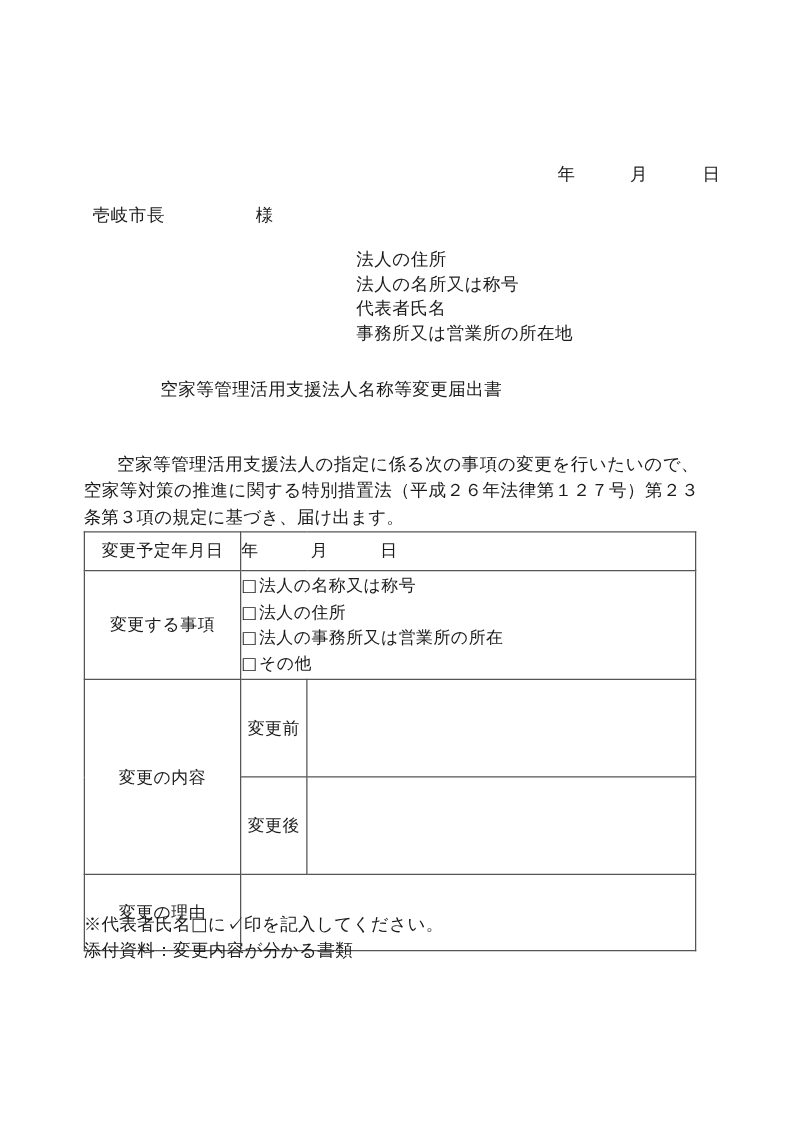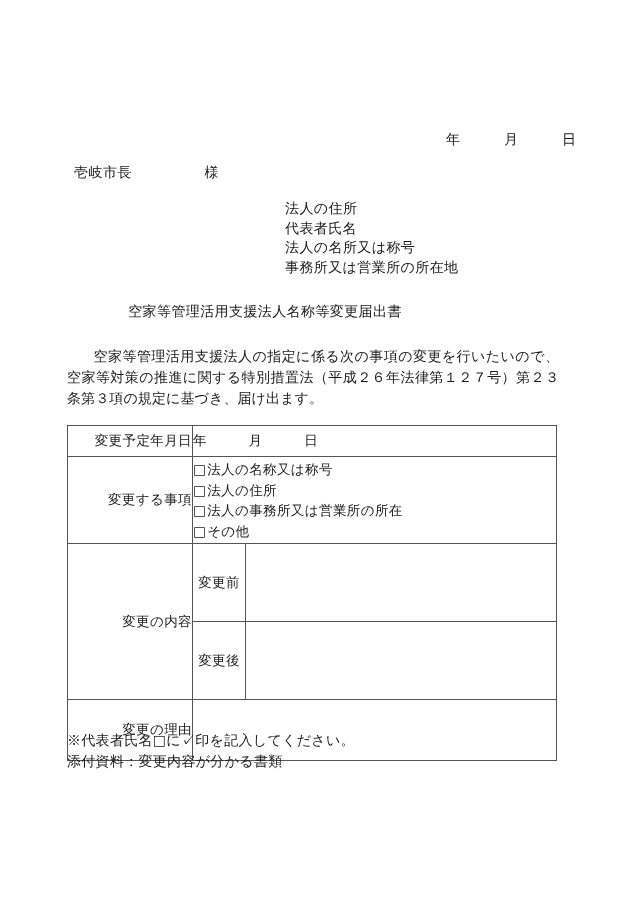--- a/index.html
+++ b/index.html
@@ -69,21 +69,21 @@
     text-align: center;
     font-size: 14px;
     letter-spacing: 0.4px;
   }
   .doc-title span { padding-left: 30px; }
 
   
   .body-text {
     position: absolute;
     left: 67px;
-    top: 346px;
+    top: 362px;
     width: 492px;
     font-size: 14px;
     line-height: 21px;
     text-indent: 1.9em;
     text-align: justify;
     letter-spacing: 0.1px;
   }
 
   
   .form-table {
@@ -95,21 +95,21 @@
     table-layout: fixed;
     font-size: 13.5px;
   }
   .form-table td {
     border: 1px solid #555;
     padding: 0;
     vertical-align: middle;
     letter-spacing: 0.4px;
   }
   .lbl {
-    text-align: right;
+    text-align: center;
     width: 125px;
   }
   .sub-lbl {
     width: 53px;
     text-align: center;
     padding-left: 8px;
   }
   .row-date td { height: 30px; }
   .cell-date {
     text-align: left;
@@ -145,22 +145,22 @@
 
 <div class="page">
 
 
   <div class="date-line">年　　　月　　　日</div>
 
   <div class="addressee">壱岐市長　　　　　様</div>
 
   <div class="applicant">
     <div>法人の住所</div>
+    <div>法人の名所又は称号</div>
     <div>代表者氏名</div>
-    <div>法人の名所又は称号</div>
     <div>事務所又は営業所の所在地</div>
   </div>
 
   <div class="doc-title">
     <span>空家等管理活用支援法人名称等変更届出書</span>
   </div>
 
   <div class="body-text">空家等管理活用支援法人の指定に係る次の事項の変更を行いたいので、空家等対策の推進に関する特別措置法（平成２６年法律第１２７号）第２３条第３項の規定に基づき、届け出ます。</div>
 
   <table class="form-table">

